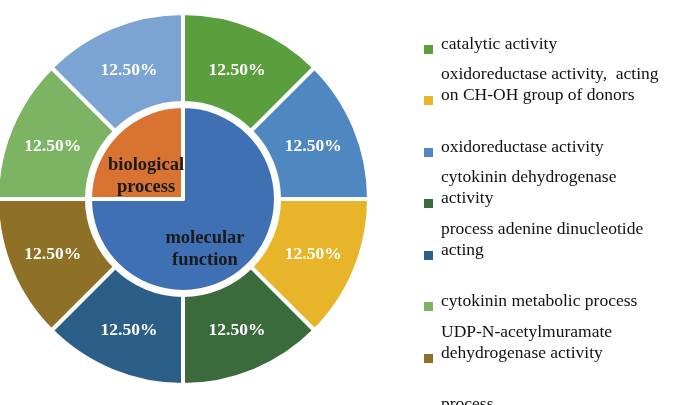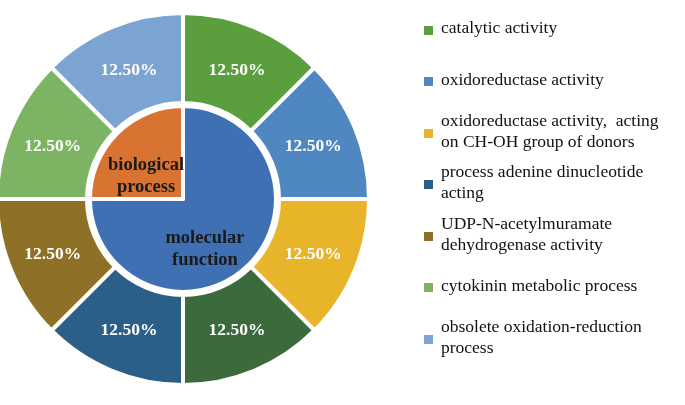--- a/index.html
+++ b/index.html
@@ -23,21 +23,21 @@
     top: 0;
   }
   .legend {
     position: absolute;
     left: 424px;
     top: 2px;
     width: 258px;
   }
   .legend-item {
     display: flex;
-    align-items: center;
+    align-items: flex-end;
     height: 51.5px;
     box-sizing: border-box;
   }
   .legend-swatch {
     flex: 0 0 auto;
     width: 9px;
     height: 9px;
     margin-top: 5px;
     margin-right: 8px;
   }
@@ -88,53 +88,59 @@
       <text x="146" y="192" text-anchor="middle" class="inner-label">process</text>
     </svg>
   <div class="legend" id="legend">
       <div class="legend-item">
         <span class="legend-swatch" style="background: rgb(90, 158, 62);"></span>
         <div class="legend-label">
           <div>catalytic activity</div>
         </div>
       </div>
       <div class="legend-item">
+        <span class="legend-swatch" style="background: rgb(232, 180, 41);"></span>
+        <div class="legend-label">
+          <div>oxidoreductase activity,&nbsp;&nbsp;acting</div>
+          <div>on CH-OH group of donors</div>
+        </div>
+      </div>
+      <div class="legend-item">
         <span class="legend-swatch" style="background: rgb(79, 135, 193);"></span>
         <div class="legend-label">
           <div>oxidoreductase activity</div>
         </div>
       </div>
       <div class="legend-item">
-        <span class="legend-swatch" style="background: rgb(232, 180, 41);"></span>
+        <span class="legend-swatch" style="background: rgb(59, 106, 61);"></span>
         <div class="legend-label">
-          <div>oxidoreductase activity,&nbsp;&nbsp;acting</div>
-          <div>on CH-OH group of donors</div>
+          <div>cytokinin dehydrogenase</div>
+          <div>activity</div>
         </div>
       </div>
       <div class="legend-item">
         <span class="legend-swatch" style="background: rgb(43, 95, 136);"></span>
         <div class="legend-label">
           <div>process adenine dinucleotide</div>
           <div>acting</div>
         </div>
       </div>
       <div class="legend-item">
+        <span class="legend-swatch" style="background: rgb(125, 180, 100);"></span>
+        <div class="legend-label">
+          <div>cytokinin metabolic process</div>
+        </div>
+      </div>
+      <div class="legend-item">
         <span class="legend-swatch" style="background: rgb(142, 112, 38);"></span>
         <div class="legend-label">
           <div>UDP-N-acetylmuramate</div>
           <div>dehydrogenase activity</div>
         </div>
       </div>
       <div class="legend-item">
-        <span class="legend-swatch" style="background: rgb(125, 180, 100);"></span>
-        <div class="legend-label">
-          <div>cytokinin metabolic process</div>
-        </div>
-      </div>
-      <div class="legend-item">
         <span class="legend-swatch" style="background: rgb(124, 164, 211);"></span>
         <div class="legend-label">
-          <div>obsolete oxidation-reduction</div>
           <div>process</div>
         </div>
       </div>
     </div>
 </div>
 
 </body></html>

